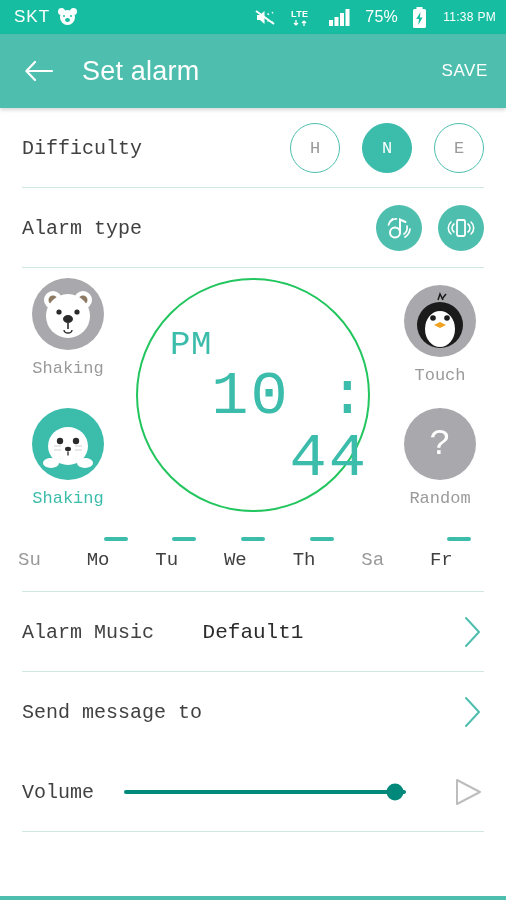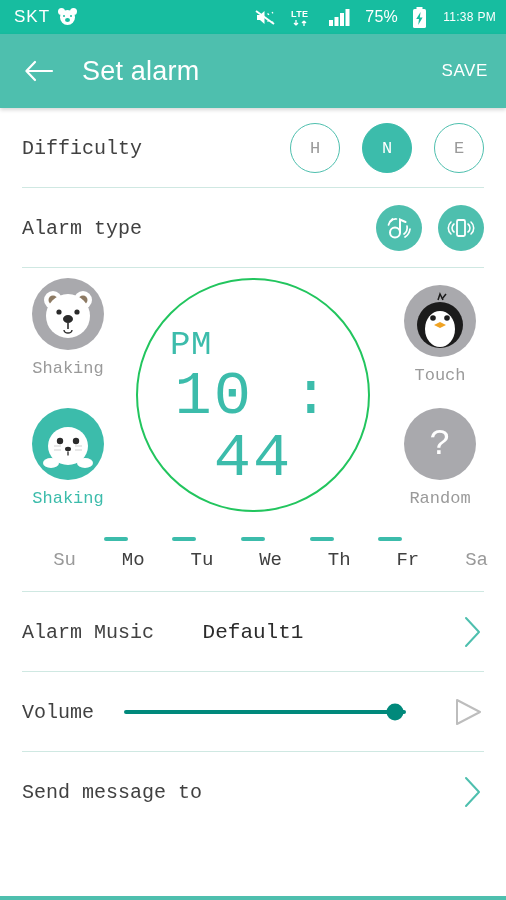--- a/index.html
+++ b/index.html
@@ -109,30 +109,30 @@
     position:absolute; left:136px; top:10px;
     width:234px; height:234px; border-radius:50%;
     border:2px solid #22c55e; cursor:pointer;
   }
   .clock-pm{
     position:absolute; left:32px; top:46px;
     font-size:34px; color:#3cbcab; letter-spacing:.5px;
   }
   .clock-time{
     position:absolute; left:0; right:0; top:86px;
-    text-align:center; font-size:62px; color:#3cbcab;
+    text-align:right; font-size:62px; color:#3cbcab;
     letter-spacing:2px; font-weight:400; line-height:1;
   }
 
   
   .days{
     display:flex; padding:10px 18px 6px 18px; justify-content:space-between;
   }
   .day{
-    position:relative; width:58px; text-align:right; padding-top:16px;
+    position:relative; width:58px; text-align:left; padding-top:16px;
     font-size:19px; color:#9a9a9a; cursor:pointer;
   }
   .day.on{ color:#404040; }
   .day .bar{
     position:absolute; top:4px; left:50%; transform:translateX(-50%);
     width:24px; height:4px; border-radius:2px; background:transparent;
   }
   .day.on .bar{ background:#3cbcab; }
 
   .days-sep{ height:14px; }
@@ -327,57 +327,57 @@
       <div class="clock-time">10 : 44</div>
     </div>
   </div>
 
   <div class="days">
     <div class="day"><span class="bar"></span><span>Su</span></div>
     <div class="day on"><span class="bar"></span><span>Mo</span></div>
     <div class="day on"><span class="bar"></span><span>Tu</span></div>
     <div class="day on"><span class="bar"></span><span>We</span></div>
     <div class="day on"><span class="bar"></span><span>Th</span></div>
+    <div class="day"><span class="bar"></span><span>Sa</span></div>
     <div class="day on"><span class="bar"></span><span>Fr</span></div>
-    <div class="day"><span class="bar"></span><span>Sa</span></div>
   </div>
   <div class="days-sep"></div>
   <div class="days-divider"></div>
 
   <div class="row">
     <span class="row-label">Alarm Music</span>
     <span class="music-value">Default1</span>
     <span class="chev">
       <svg class="icon-svg" width="22" height="34" viewBox="0 0 22 34">
         <path d="M4 3 L17 17 L4 31" stroke="#4ebfae" stroke-width="2" fill="none" stroke-linecap="round" stroke-linejoin="round"></path>
       </svg>
     </span>
     <div class="divider"></div>
+  </div>
+
+  <div class="row">
+    <span class="row-label">Send message to</span>
+    <span class="chev">
+      <svg class="icon-svg" width="22" height="34" viewBox="0 0 22 34">
+        <path d="M4 3 L17 17 L4 31" stroke="#4ebfae" stroke-width="2" fill="none" stroke-linecap="round" stroke-linejoin="round"></path>
+      </svg>
+    </span>
   </div>
 
   <div class="row">
     <span class="row-label">Volume</span>
     <div class="slider-wrap">
       <div class="slider-track"></div>
       <div class="slider-thumb" id="vol-thumb" style="left: 96%;"></div>
     </div>
     <span class="play-btn">
       <span>
         <svg class="icon-svg" width="32" height="30" viewBox="0 0 32 30">
           <path d="M5 3 L28 15 L5 27 Z" fill="none" stroke="#bdbdbd" stroke-width="2" stroke-linejoin="round"></path>
         </svg>
       </span>
     </span>
     <div class="divider"></div>
   </div>
 
-  <div class="row">
-    <span class="row-label">Send message to</span>
-    <span class="chev">
-      <svg class="icon-svg" width="22" height="34" viewBox="0 0 22 34">
-        <path d="M4 3 L17 17 L4 31" stroke="#4ebfae" stroke-width="2" fill="none" stroke-linecap="round" stroke-linejoin="round"></path>
-      </svg>
-    </span>
-  </div>
-
 </div>
 
 <div class="bottom-bar"></div>
 
 </body></html>

